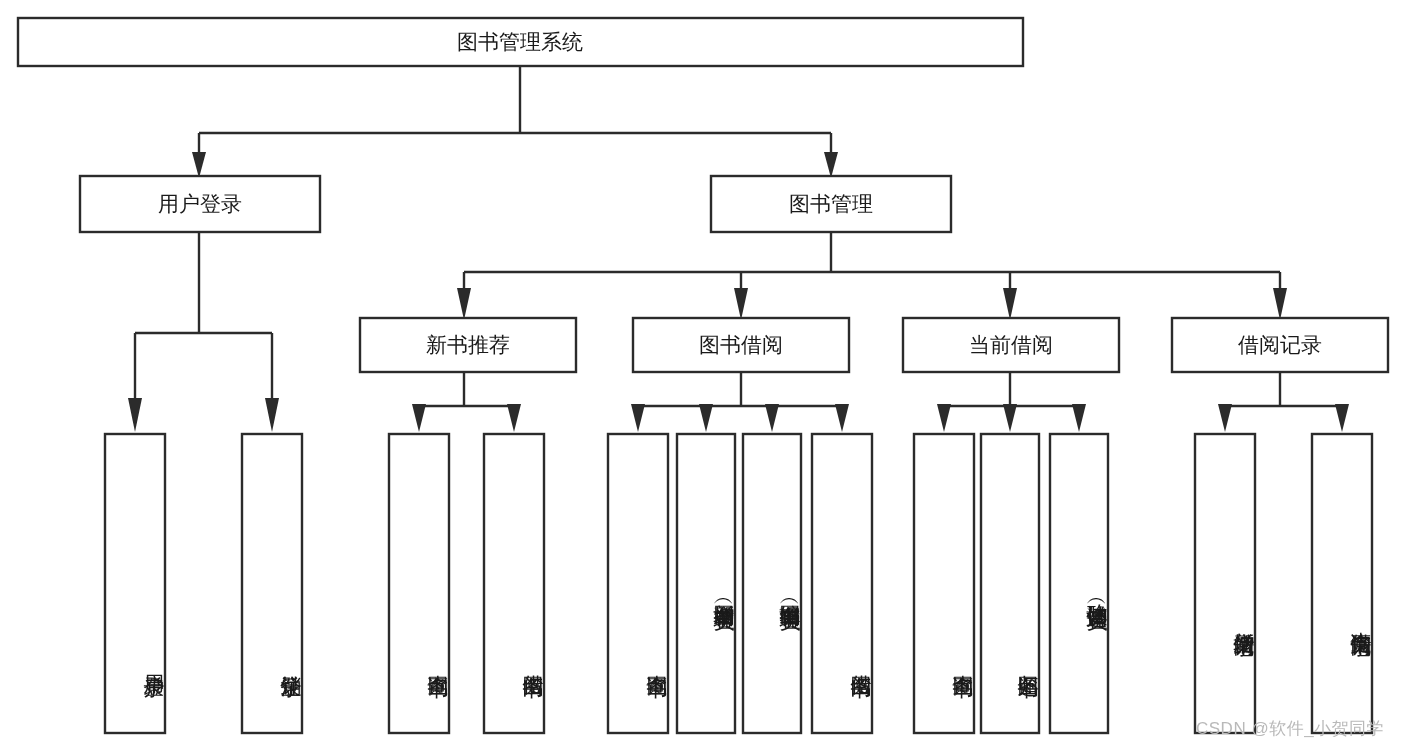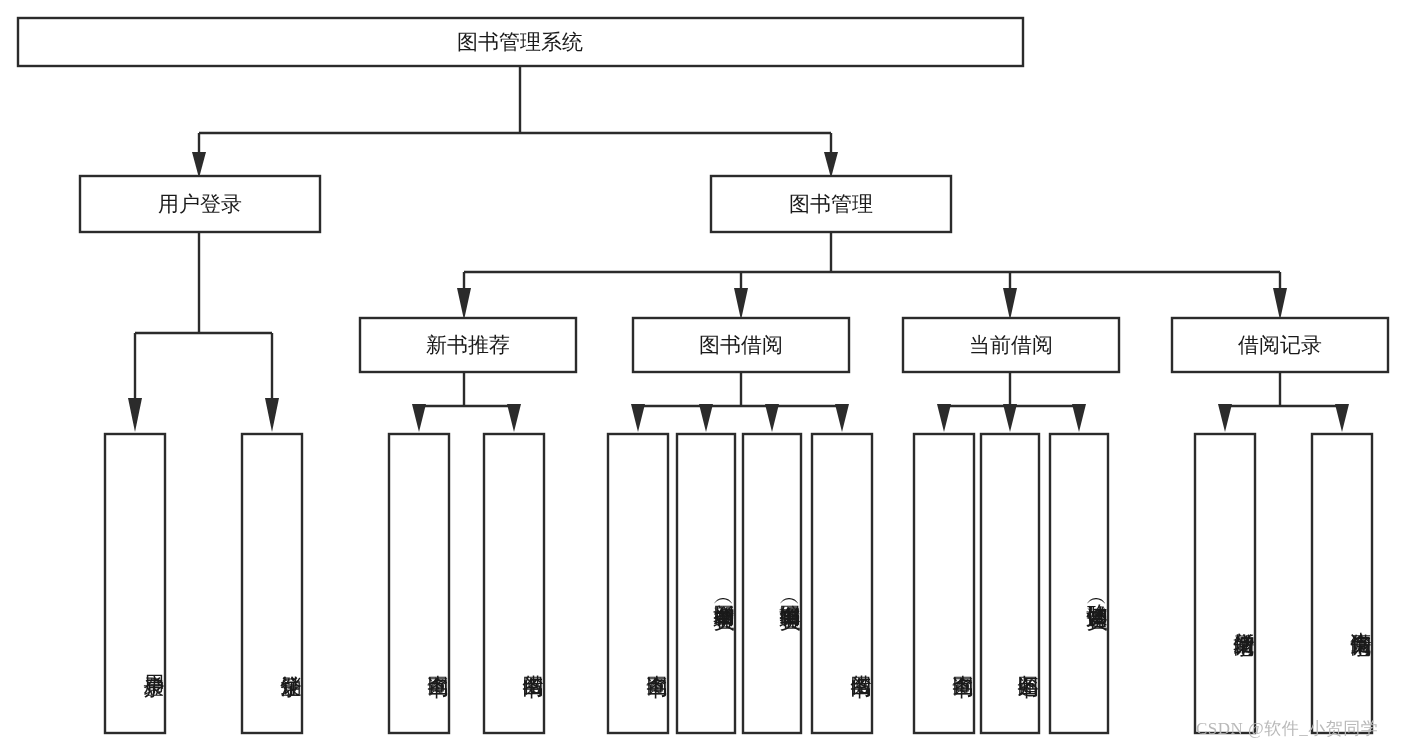--- a/index.html
+++ b/index.html
@@ -61,21 +61,21 @@
     text-orientation: upright;
     letter-spacing: 1px;
     white-space: pre;
     display: flex;
     align-items: flex-start;
     justify-content: center;
     pointer-events: none;
   }
   .watermark {
     position: absolute;
-    font-family: Liberation Serif, serif;
+    font-family: Liberation Sans, sans-serif;
     font-size: 17px;
     color: #b9b9b9;
     letter-spacing: 0.5px;
     white-space: nowrap;
     user-select: none;
   }
 </style>
 </head>
 <body>
 

